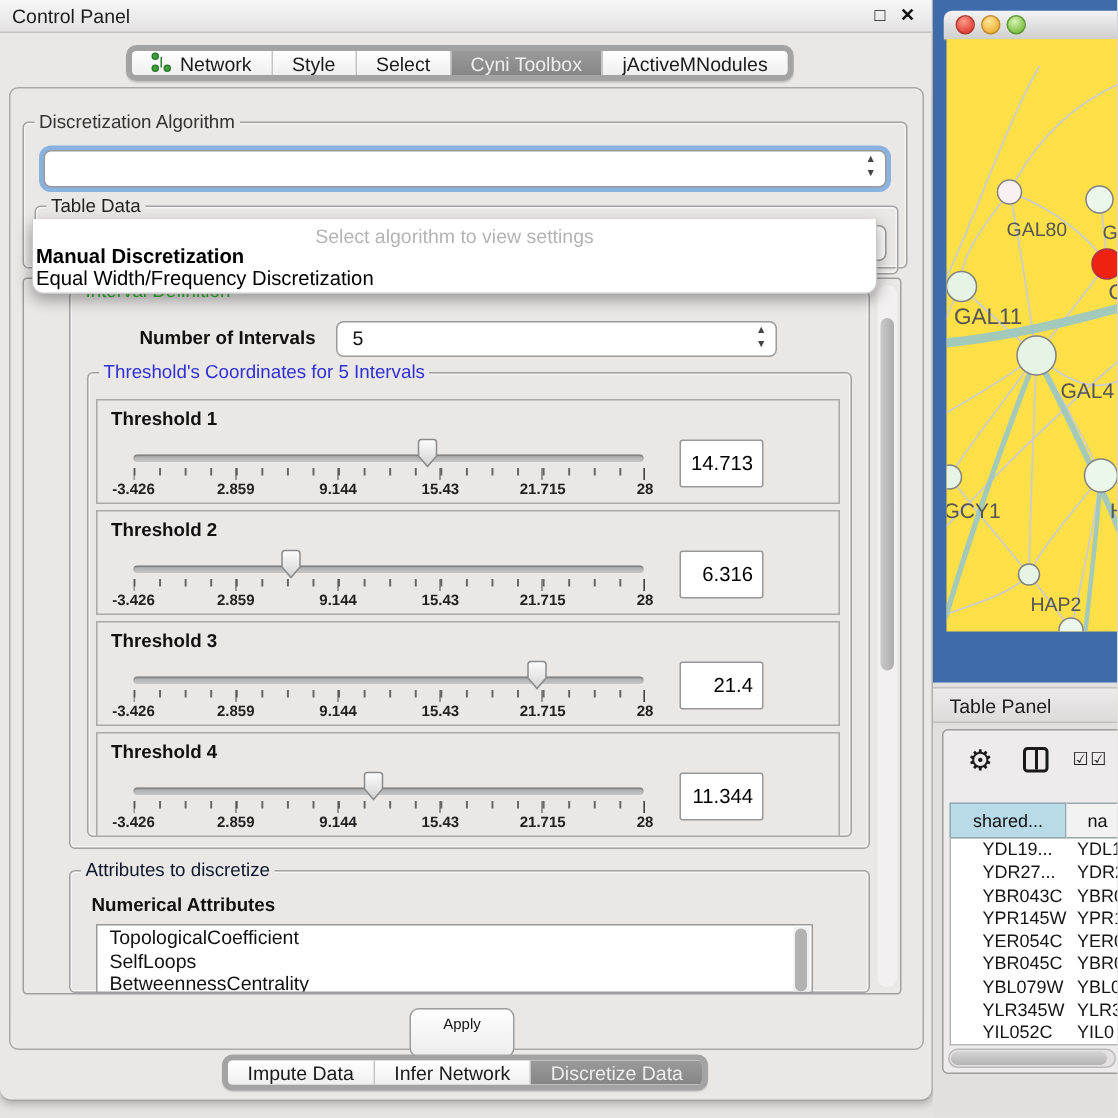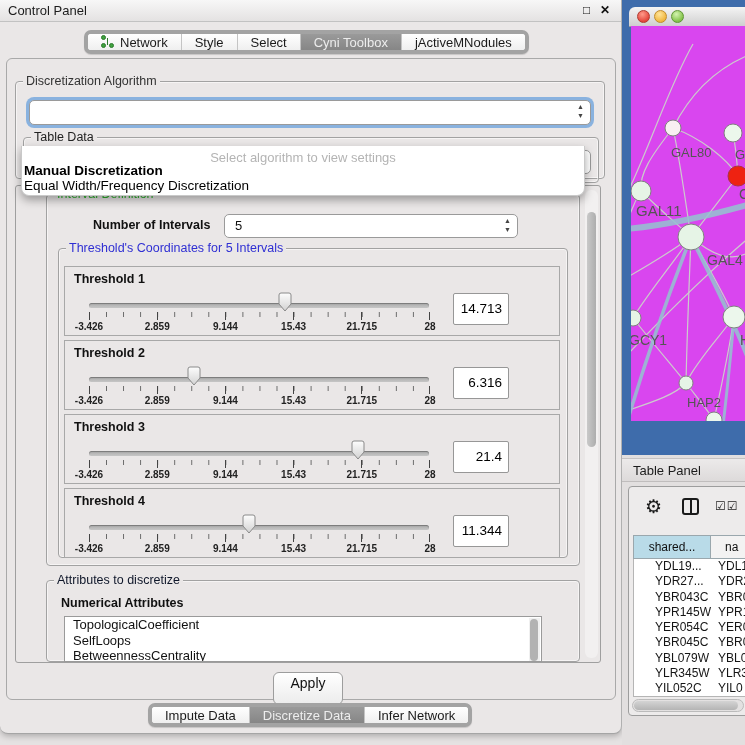--- a/index.html
+++ b/index.html
@@ -78,32 +78,32 @@
     text-align:right; line-height:30px; padding-right:6px; }
 
   
   .listbox { position:absolute; left:48px; top:38px; width:478px; height:46px; background:#fff; border:1px solid #9a9a9a; overflow:hidden; }
   .listbox .li { font-size:13px; color:#111; padding-left:8px; line-height:15.5px; white-space:nowrap; }
   .list-scroll { position:absolute; right:1px; top:1px; width:11px; height:44px; background:#f0f0f0; }
   .list-scroll .thumb { position:absolute; left:1px; top:1px; width:8px; height:42px; background:#b2b2b2; border-radius:4px; }
 
   .apply-btn { position:absolute; left:266px; top:613px; width:70px; height:33px;
     background:linear-gradient(#ffffff,#ececec); border:1px solid #9d9d9d; border-radius:6px;
-    font-size:14px; color:#111; text-align:center; line-height:21px; }
+    font-size:10px; color:#111; text-align:center; line-height:21px; }
 
   
   .right-bg { position:absolute; left:622px; top:455px; width:123px; height:290px; background:#e2dfdf; }
   .net-window { position:absolute; left:622px; top:0; width:123px; height:455px; background:#3e6cab; }
   .net-titlebar { position:absolute; left:7px; top:7px; width:116px; height:20px;
     background:linear-gradient(#f4f4f4,#cfcfcf); border-radius:6px 0 0 0; border-bottom:1px solid #9a9a9a; }
   .light { position:absolute; top:3px; width:13px; height:13px; border-radius:50%; }
   .light.red { left:8px; background:radial-gradient(circle at 40% 30%, #ff9a8a, #e3473c 70%); border:1px solid #b03a30; }
   .light.yellow { left:25px; background:radial-gradient(circle at 40% 30%, #ffe49a, #f0b73f 70%); border:1px solid #c08c2c; }
   .light.green { left:42px; background:radial-gradient(circle at 40% 30%, #d4f3b0, #83c349 70%); border:1px solid #5f9636; }
-  .net-canvas { position:absolute; left:9px; top:26px; width:114px; height:395px; background:#d946ef; overflow:hidden; }
+  .net-canvas { position:absolute; left:9px; top:26px; width:114px; height:395px; background:#fde047; overflow:hidden; }
 
   .tp-headerbar { position:absolute; left:622px; top:458px; width:123px; height:24px;
     background:linear-gradient(#eceaea,#dddada); border-top:1px solid #c6c3c3; border-bottom:1px solid #c0bdbd; }
   .tp-title { position:absolute; left:11px; top:4px; font-size:13px; color:#1c1c1c; }
   .table-panel { position:absolute; left:628px; top:486px; width:130px; height:230px;
     background:#edebeb; border:1px solid #9d9d9d; border-radius:4px 0 0 4px; }
   .tp-toolbar { position:absolute; left:0; top:0; width:100%; height:44px; }
   .gear { position:absolute; left:16px; top:8px; font-size:19px; color:#1a1a1a; }
   .split-icon { position:absolute; left:53px; top:11px; width:17px; height:17px; border:2px solid #1a1a1a; border-radius:3px; }
   .split-icon i { position:absolute; left:6px; top:0; width:2px; height:13px; background:#1a1a1a; }
@@ -331,25 +331,25 @@
         </div>
       </div>
 
       <div class="apply-btn">Apply</div>
     </div>
 
     <div class="seg bottom-tabs">
       <div class="segitem">
           <span>Impute Data</span>
         </div>
+      <div class="segitem">
+          <span>Infer Network</span>
+        </div>
       <div class="segitem sel">
           <span>Discretize Data</span>
-        </div>
-      <div class="segitem">
-          <span>Infer Network</span>
         </div>
     </div>
   </div>
 
   <div class="right-bg"></div>
 
   <div class="net-window">
     <div class="net-titlebar">
       <span class="light red"></span>
       <span class="light yellow"></span>

